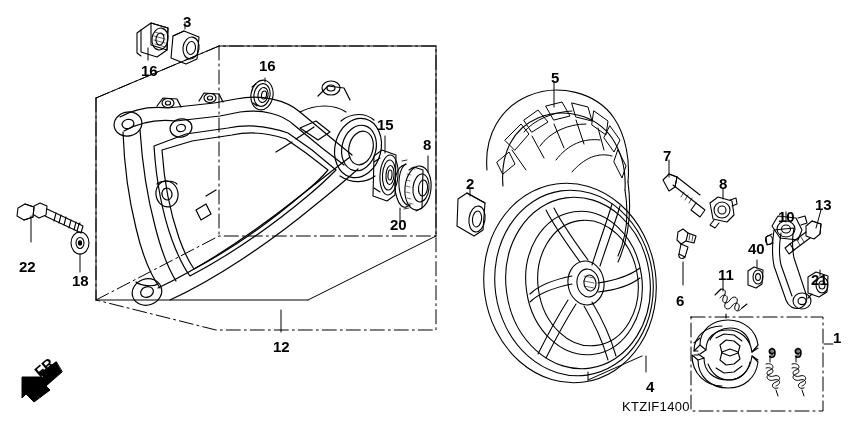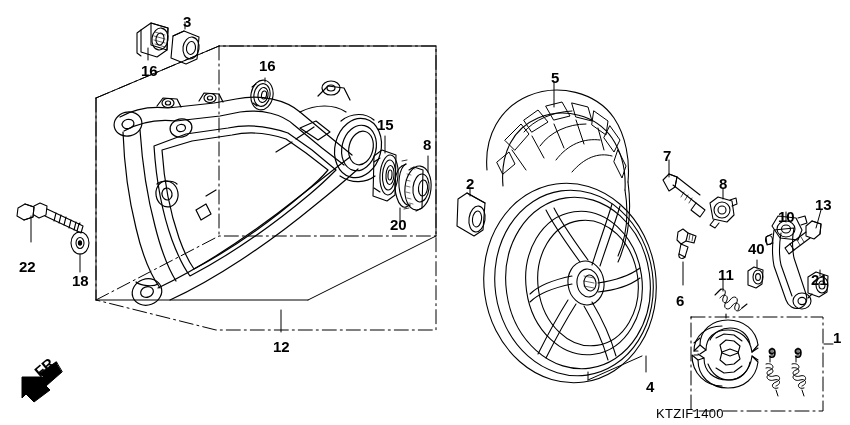--- a/index.html
+++ b/index.html
@@ -451,15 +451,15 @@
   <div class="lbl" style="left:141px;top:63px;">16</div>
   <div class="lbl" style="left:377px;top:117px;">15</div>
   <div class="lbl" style="left:259px;top:58px;">16</div>
   <div class="lbl" style="left:423px;top:137px;">8</div>
   <div class="lbl" style="left:72px;top:273px;">18</div>
   <div class="lbl" style="left:390px;top:217px;">20</div>
   <div class="lbl" style="left:748px;top:241px;">40</div>
   <div class="lbl" style="left:811px;top:251px;margin-top:21px;">21</div>
   <div class="lbl" style="left:19px;top:243px;margin-top:16px;">22</div>
 
-  <div class="partcode" style="left:656px;top:399px;margin-top:7px;">KTZIF1400</div>
+  <div class="partcode" style="left:622px;top:399px;">KTZIF1400</div>
 
 </div>
 
 </body></html>

